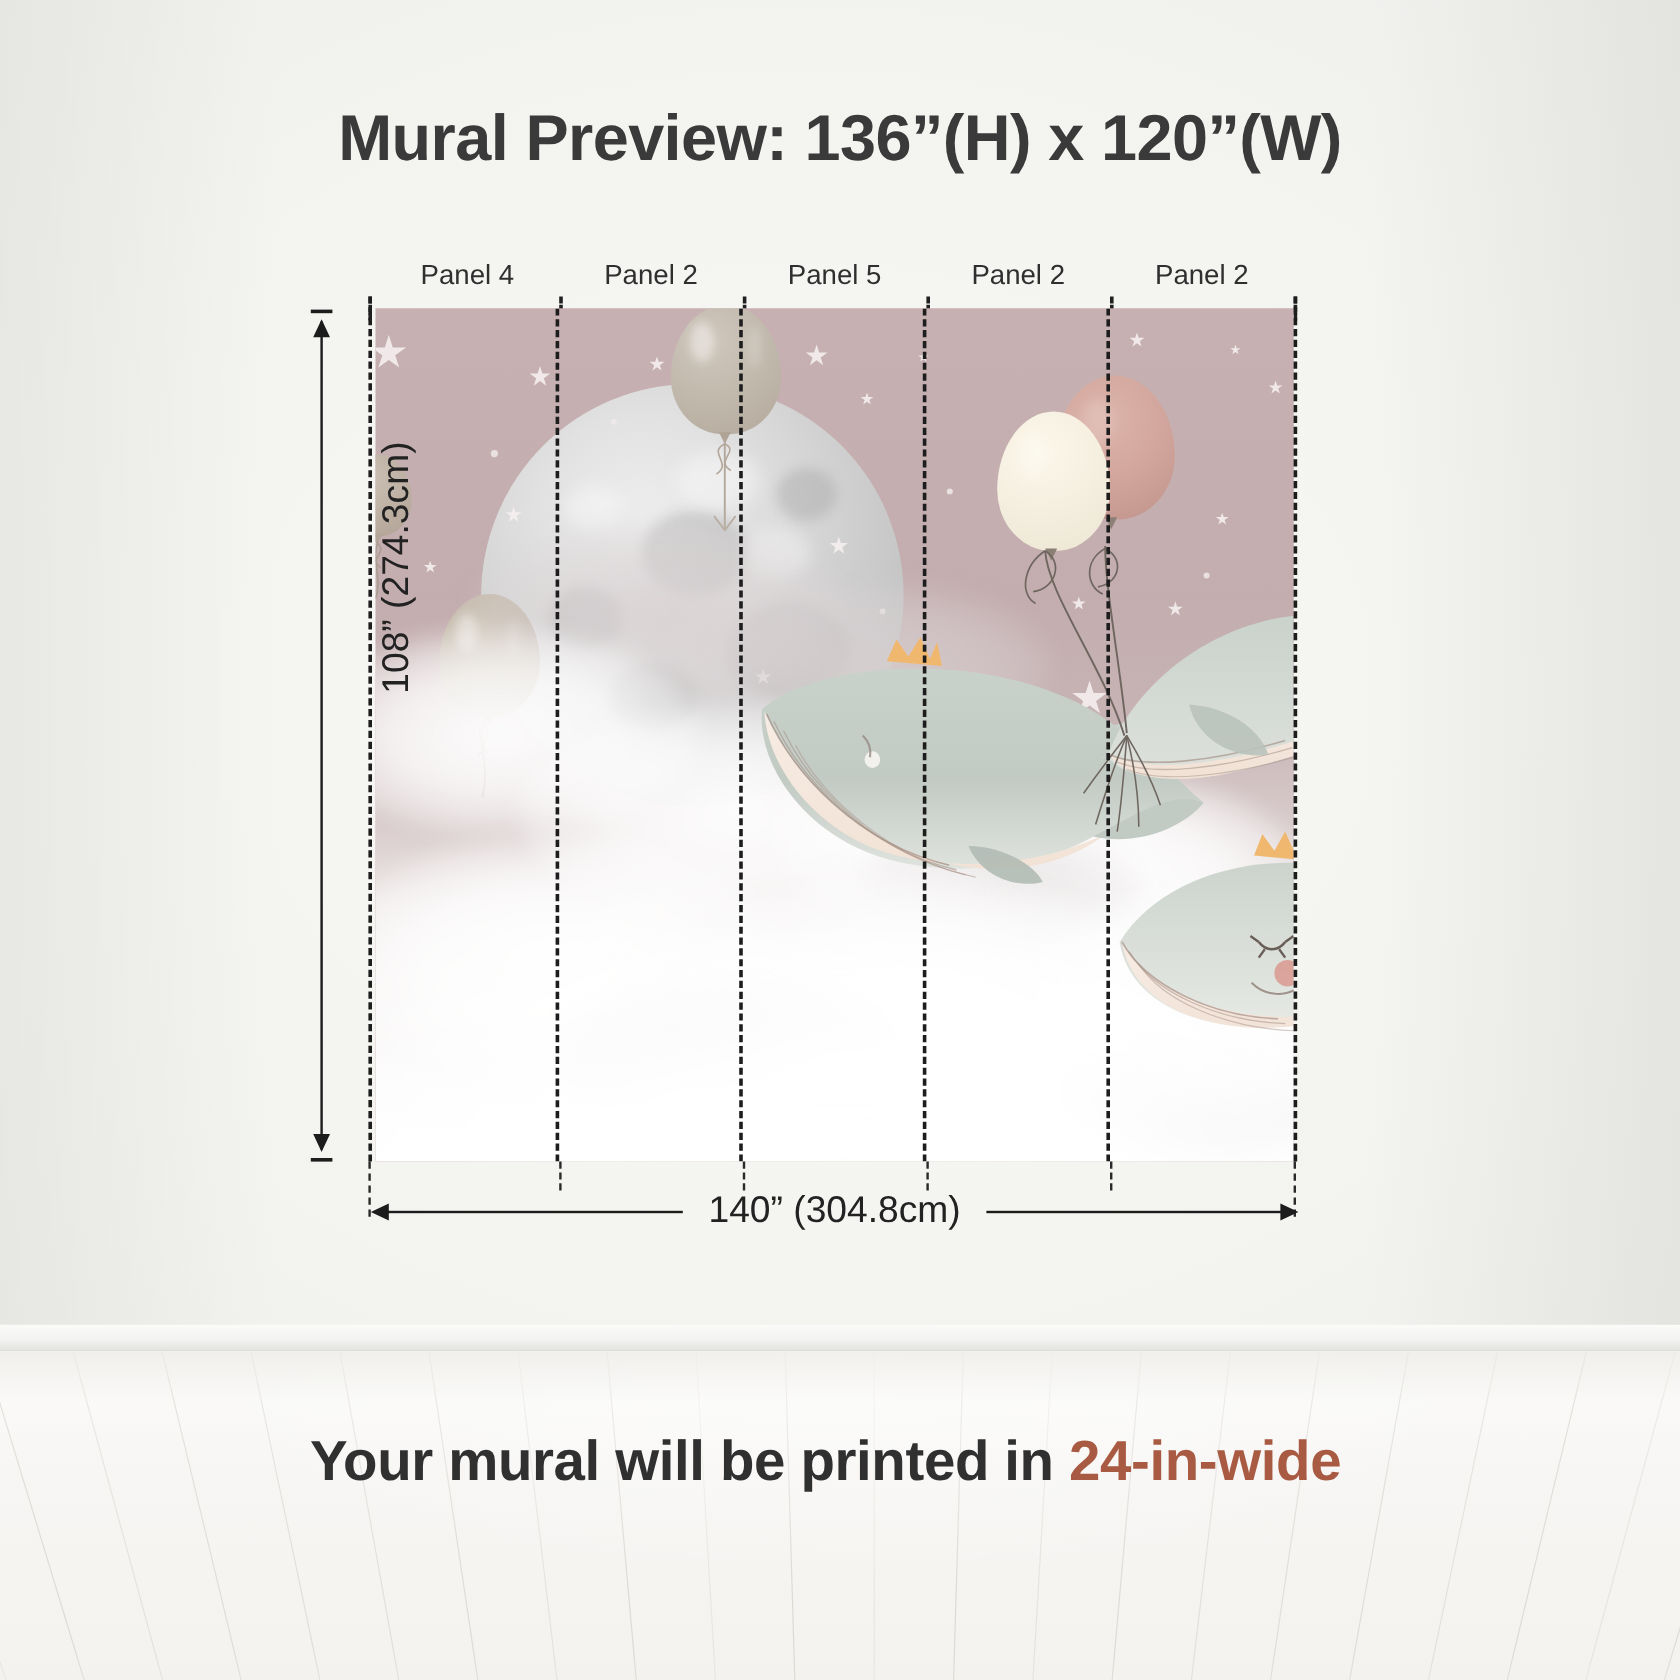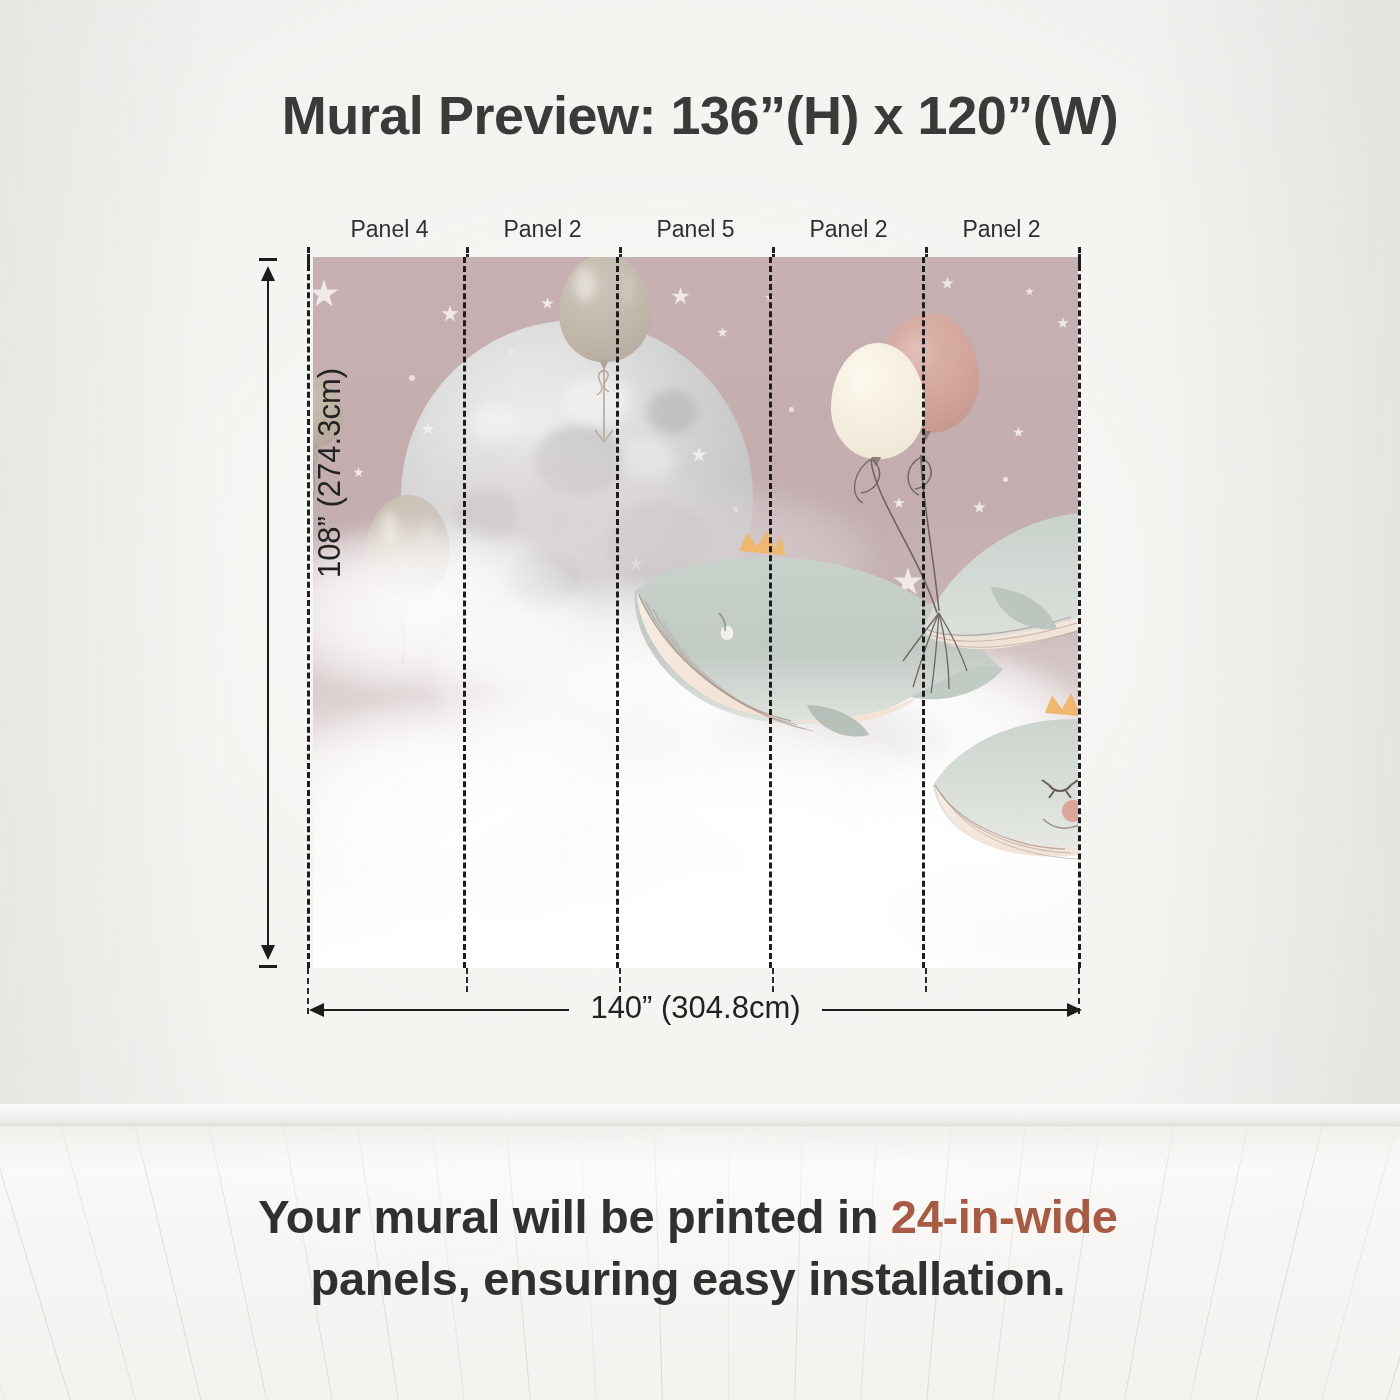--- a/index.html
+++ b/index.html
@@ -610,14 +610,13 @@
   <div class="head-right"></div>
 </div>
 <div id="dim-width-label">
   <span>140” (304.8cm)</span>
 </div>
 
 <div id="caption">
   <div>
     <span>Your mural will be printed in </span><span class="accent">24-in-wide</span>
   </div>
-  <div>panels, ensuring easy installation.</div>
 </div>
 
 </body></html>

